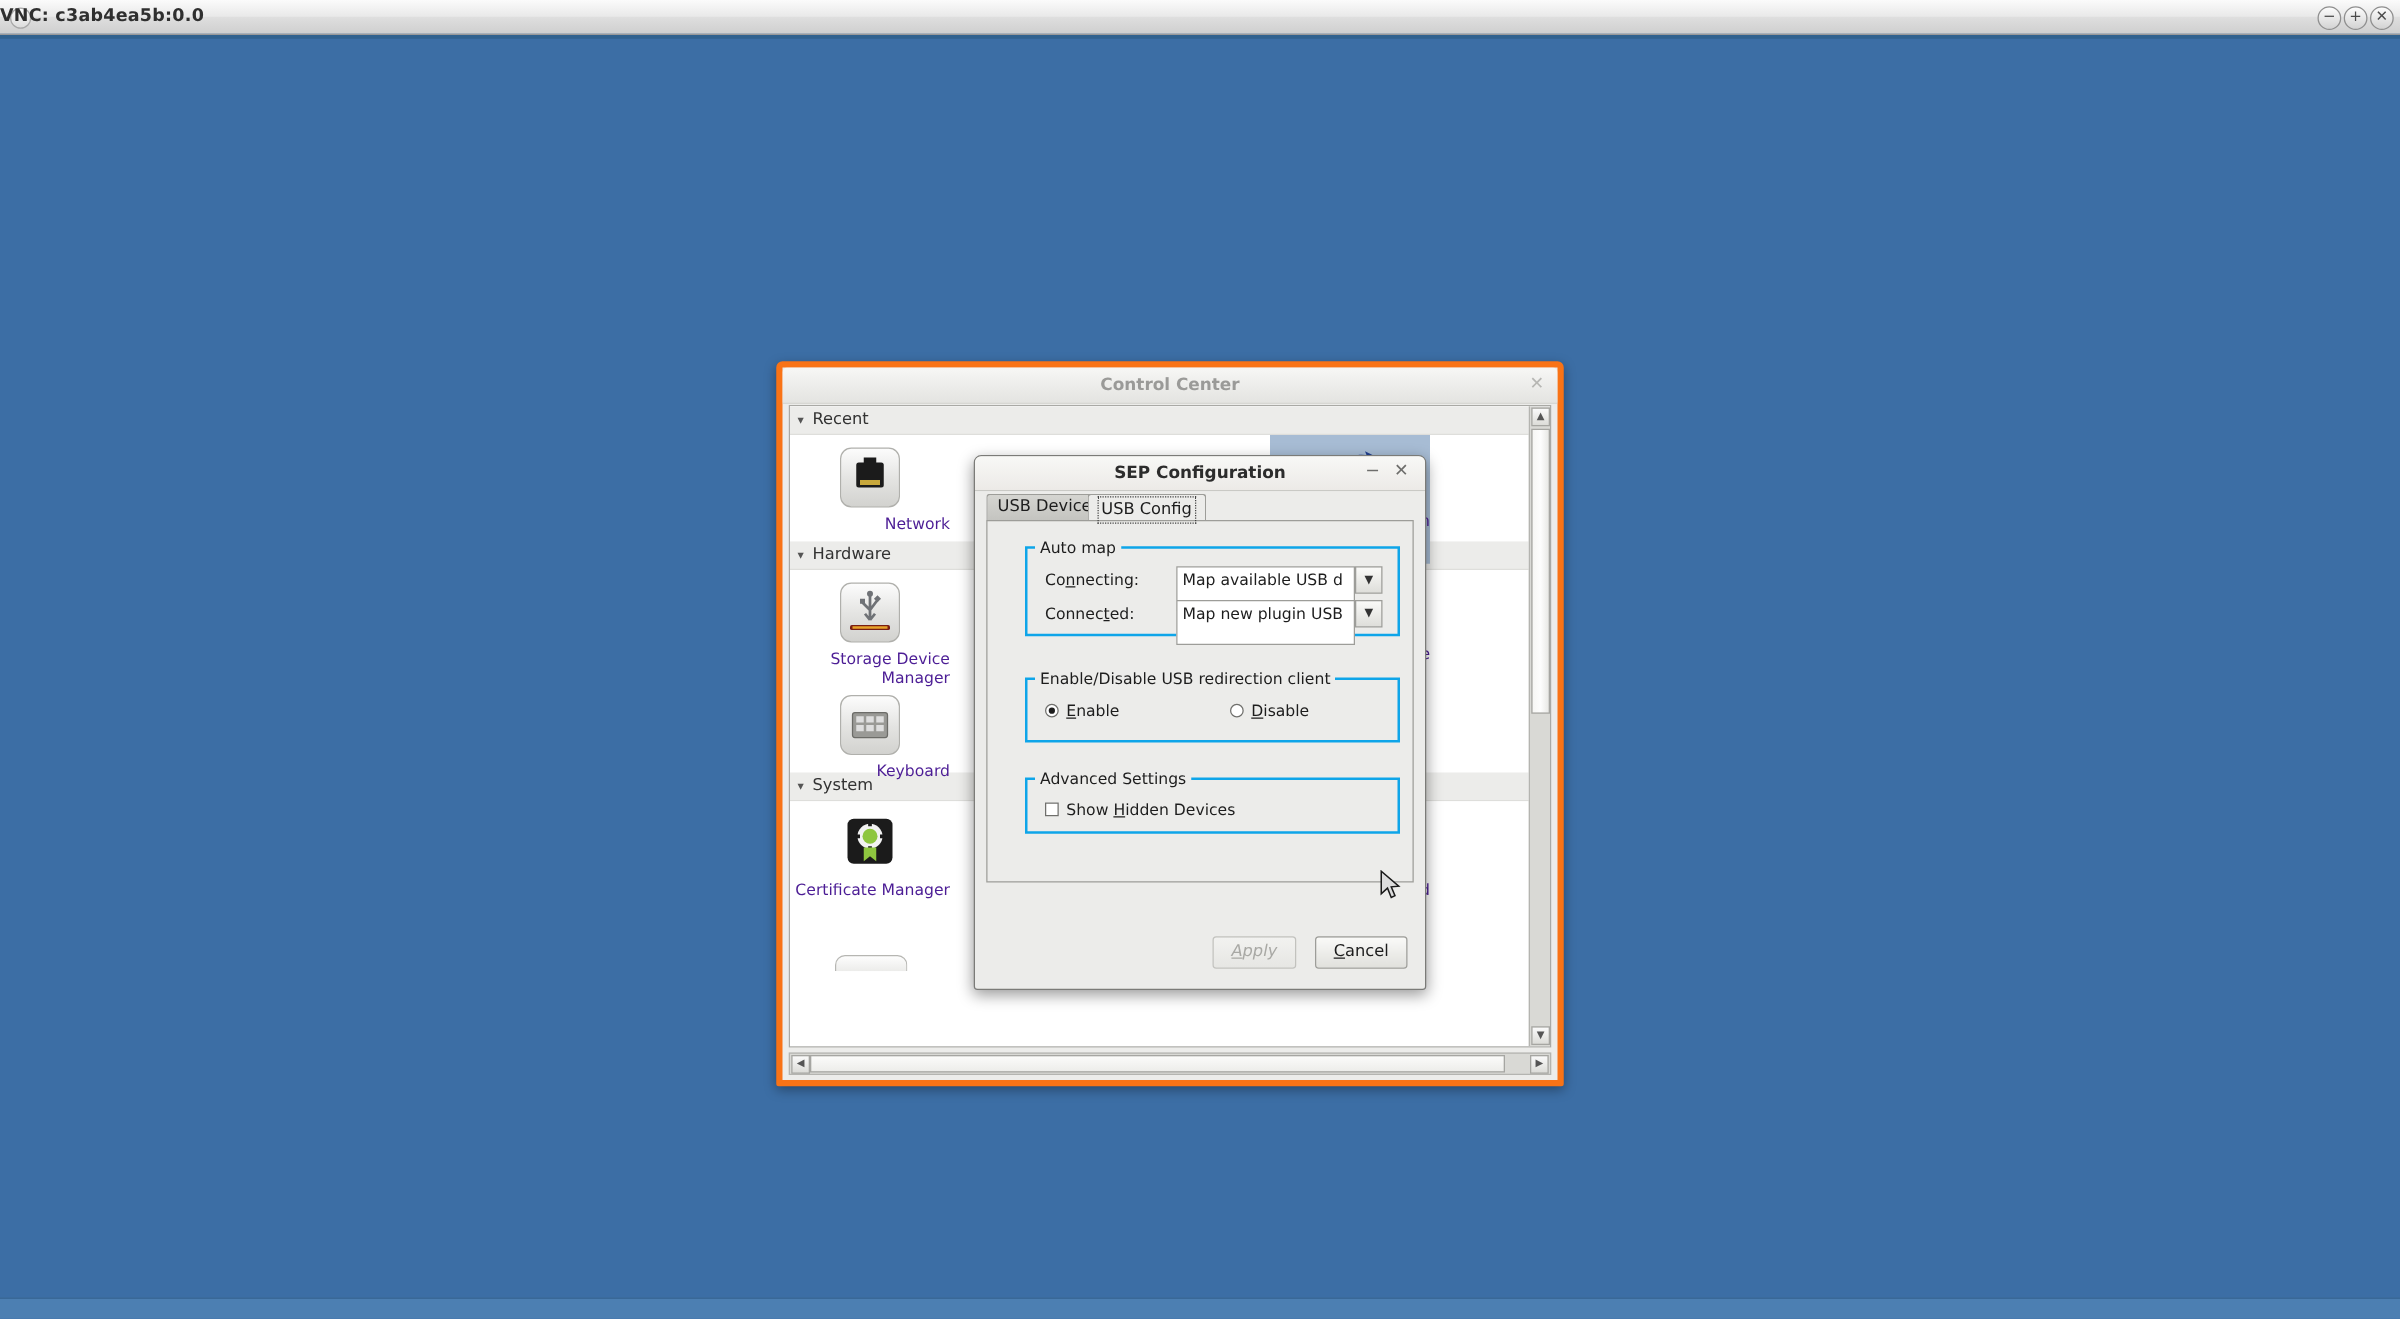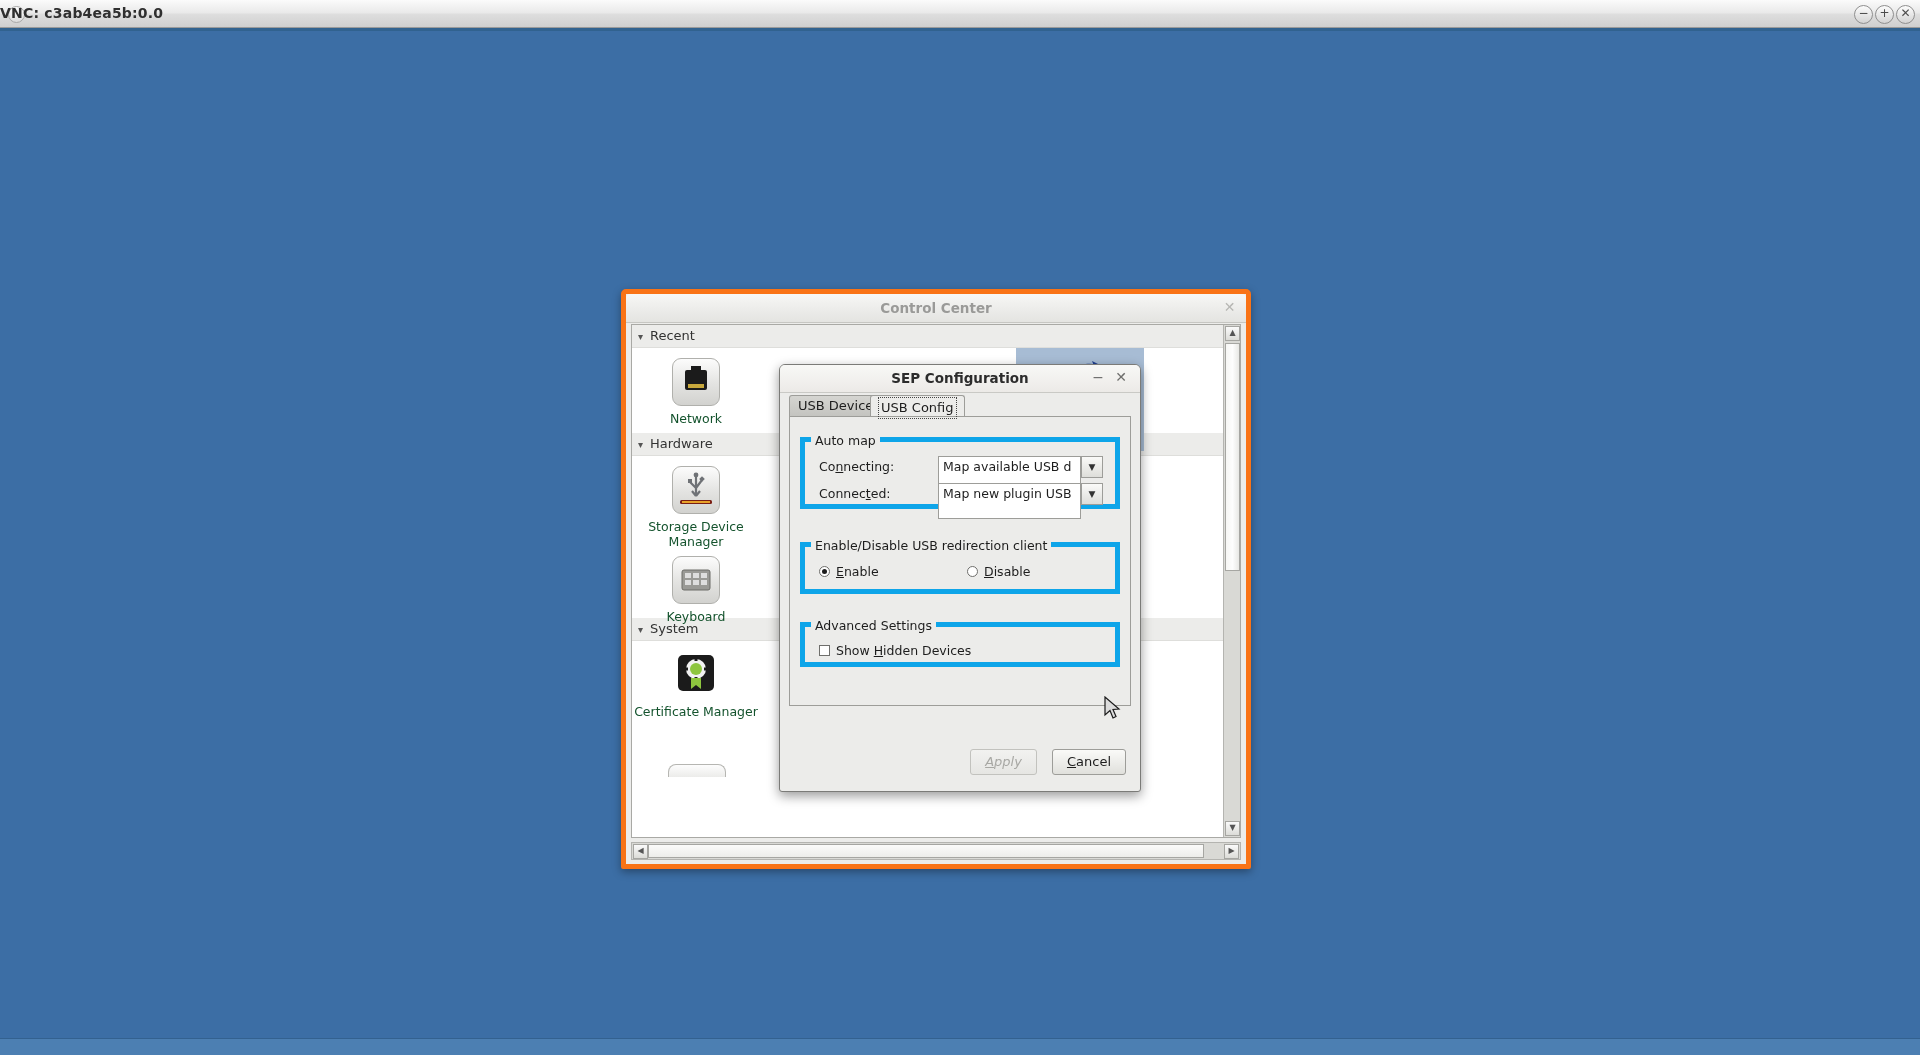--- a/index.html
+++ b/index.html
@@ -94,22 +94,22 @@
     font-size: 13px; color: #333;
   }
   .cc-section-header .tri {
     display: inline-block; width: 12px; font-size: 10px; color: #555;
   }
   .cc-grid {
     position: relative; background: #fff;
     display: flex; flex-wrap: wrap; align-content: flex-start;
   }
   .cc-item {
-    width: 128px; padding: 10px 0 10px 0; text-align: center;
-    font-size: 12.5px; color: #14532d;
+    width: 128px; padding: 10px 0 10px 0; text-align: right;
+    font-size: 12.5px; color: #4c1d95;
   }
   .cc-item.selected { background: #a7bcd4; }
   .cc-item .label { display: block; margin-top: 5px; line-height: 15px; }
   .cc-icon {
     width: 48px; height: 48px; margin: 0 auto; position: relative;
   }
   .icon-plate {
     width: 48px; height: 48px; border-radius: 9px;
     background: linear-gradient(to bottom, #fcfcfc 0%, #e4e4e2 52%, #d2d2cf 100%);
     border: 1px solid #b0b0ac; box-sizing: border-box;
@@ -188,21 +188,21 @@
   .sep-tab.active .focus-ring {
     display: block; border: 1px dotted #444; padding: 0 2px; margin: 1px -1px;
   }
 
   #sep-panel {
     position: absolute; left: 9px; top: 51px; right: 9px; height: 290px;
     background: #ececea; border: 1px solid #9d9d99; box-sizing: border-box;
   }
 
   .groupbox {
-    position: absolute; border: 5px solid #0ea5e9; box-sizing: border-box;
+    position: absolute; border: 2px solid #0ea5e9; box-sizing: border-box; margin-left: 20px;
   }
   .gb-title {
     position: absolute; top: -8px; left: 6px; padding: 0 4px;
     background: #ececea; font-size: 12.5px; color: #1d1d1d; line-height: 14px;
   }
 
   #gb-automap { left: 10px; top: 20px; right: 10px; height: 72px; }
   #gb-enable  { left: 10px; top: 125px; right: 10px; height: 52px; }
   #gb-adv     { left: 10px; top: 205px; right: 10px; height: 45px; }
 

